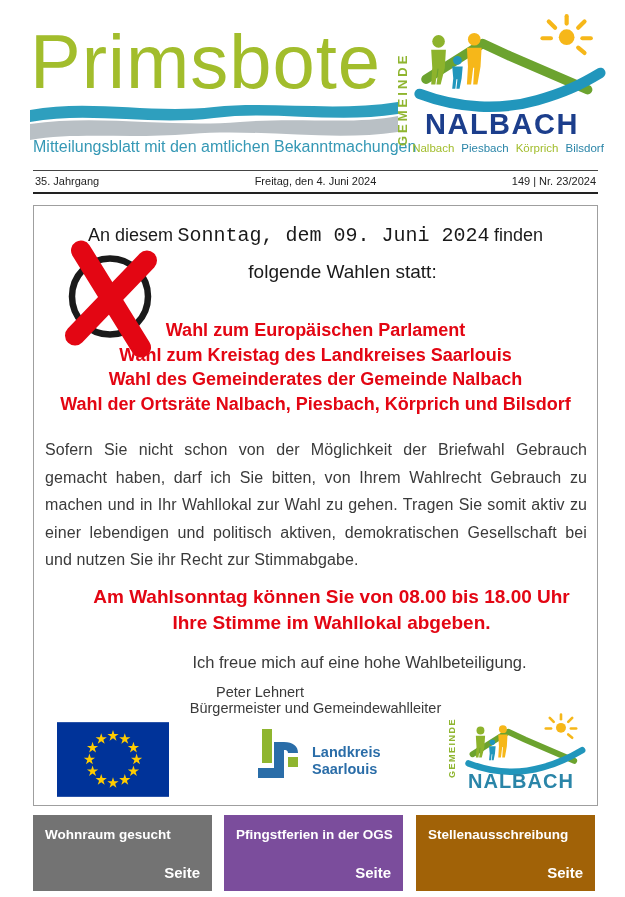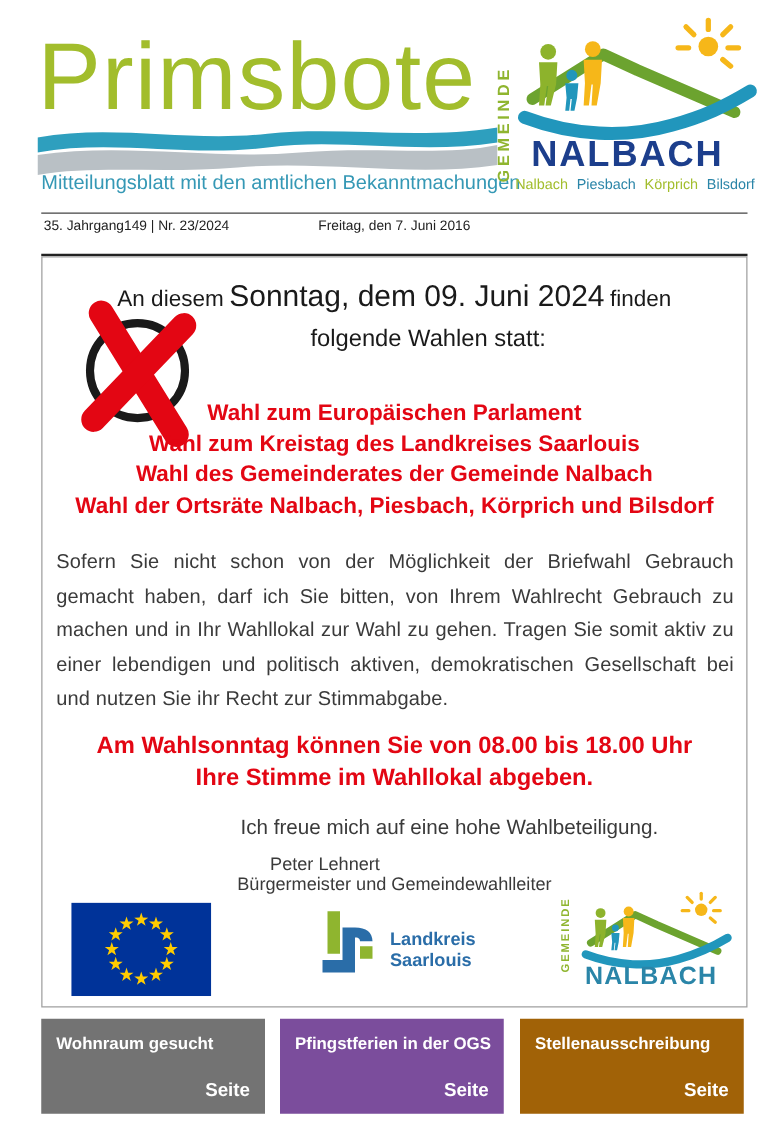--- a/index.html
+++ b/index.html
@@ -19,39 +19,39 @@
   .muni-vert { position:absolute; left:2px; top:16px; height:120px;
                font-size:13px; font-weight:bold; letter-spacing:3px; color:#8fb52f; }
   .muni-scene { position:absolute; left:18px; top:2px; width:200px; height:105px; }
   .muni-name { position:absolute; left:32px; top:98px; font-size:29px; font-weight:bold;
                letter-spacing:1.5px; color:#1c3e8c; }
   .districts { position:absolute; left:8px; top:132px; width:214px; display:flex;
                gap:7px; justify-content:center; font-size:11.5px; }
 
   
   .issue-bar { left:33px; top:170px; width:565px; border-top:1px solid #444;
-               border-bottom:2.5px solid #222; display:flex; 
-               align-items:center; padding:4px 2px 16px 2px; box-sizing:border-box;
+               border-bottom:2.5px solid #222; display:flex; justify-content:space-between;
+               align-items:center; padding:4px 2px 5px 2px; box-sizing:border-box;
                font-size:11px; color:#222; }
   .issue-bar .mid { position:absolute; left:0; right:0; text-align:center; }
 
   
   .main-box { left:33px; top:205px; width:565px; height:601px;
               border:1.5px solid #9f9f9f; box-sizing:border-box; background:#fff; }
   .heading1 { left:33px; top:224px; width:565px; text-align:center; color:#1a1a1a; white-space:nowrap; }
   .h-small { font-size:18px; }
-  .h-big   { font-size:24px; }
+  .h-big   { font-size:20px;font-family:Liberation Mono, monospace; }
   .heading2 { left:33px; top:261px; width:619px; text-align:center; font-size:19px; color:#1a1a1a; }
   .ballot-x { left:50px; top:240px; width:120px; height:118px; }
   .elections { left:33px; top:318px; width:565px; text-align:center;
                font-size:18px; font-weight:bold; color:#e30613; line-height:24.5px; }
   .body-par { left:45px; top:436px; width:542px; font-size:16px; line-height:27.5px;
               letter-spacing:0.1px; color:#3a3a3a; text-align:justify; }
   .highlight { left:33px; top:584px; width:565px; text-align:center; font-size:19px;
-               font-weight:bold; color:#e30613; line-height:26px; }
+               font-weight:bold; color:#e30613; line-height:26px;padding-left:16px; }
   .closing { left:33px; top:653px; width:565px; text-align:center; font-size:16.5px; color:#3a3a3a;padding-left:44px; }
   .sig-name  { left:33px; top:684px; width:454px; text-align:center; font-size:14.5px; color:#3a3a3a; }
   .sig-title { left:33px; top:700px; width:565px; text-align:center; font-size:14.5px; color:#3a3a3a; }
 
   
   .eu-flag { left:57px; top:722px; width:112px; height:75px; }
   .lk-icon { left:248px; top:728px; width:56px; height:62px; }
   .lk-text { left:312px; top:744px; font-size:14.5px; font-weight:bold; color:#2a6da8; line-height:17px; }
   .foot-nalbach { left:447px; top:712px; width:155px; height:90px; }
   .fn-vert { position:absolute; left:0; top:8px; height:58px; font-size:9px; font-weight:bold;
@@ -107,21 +107,21 @@
     <div class="districts">
       <span style="color: rgb(162, 189, 44);">Nalbach</span>
       <span style="color: rgb(42, 133, 168);">Piesbach</span>
       <span style="color: rgb(162, 189, 44);">Körprich</span>
       <span style="color: rgb(42, 133, 168);">Bilsdorf</span>
     </div>
   </div>
 
   <div class="abs issue-bar">
     <span>35. Jahrgang</span>
-    <span class="mid">Freitag, den 7. Juni 2016</span>
+    <span class="mid">Freitag, den 4. Juni 2024</span>
     <span>149 | Nr. 23/2024</span>
   </div>
 
   <div class="abs main-box"></div>
 
   <div class="abs heading1">
     <span class="h-small">An diesem</span>
     <span class="h-big">Sonntag, dem 09. Juni 2024</span>
     <span class="h-small">finden</span>
   </div>

